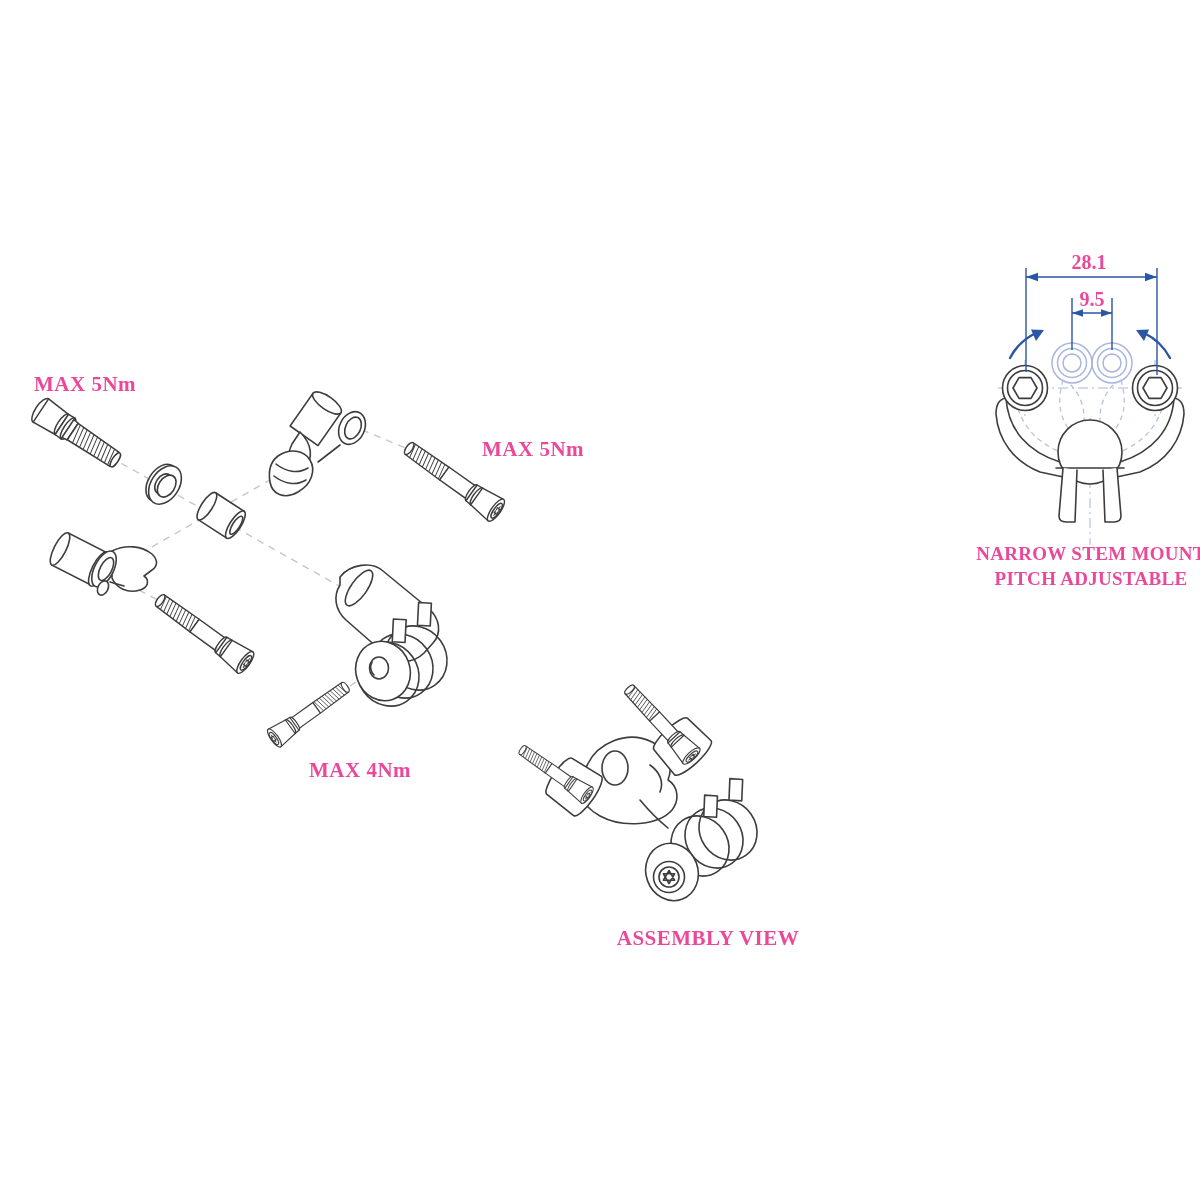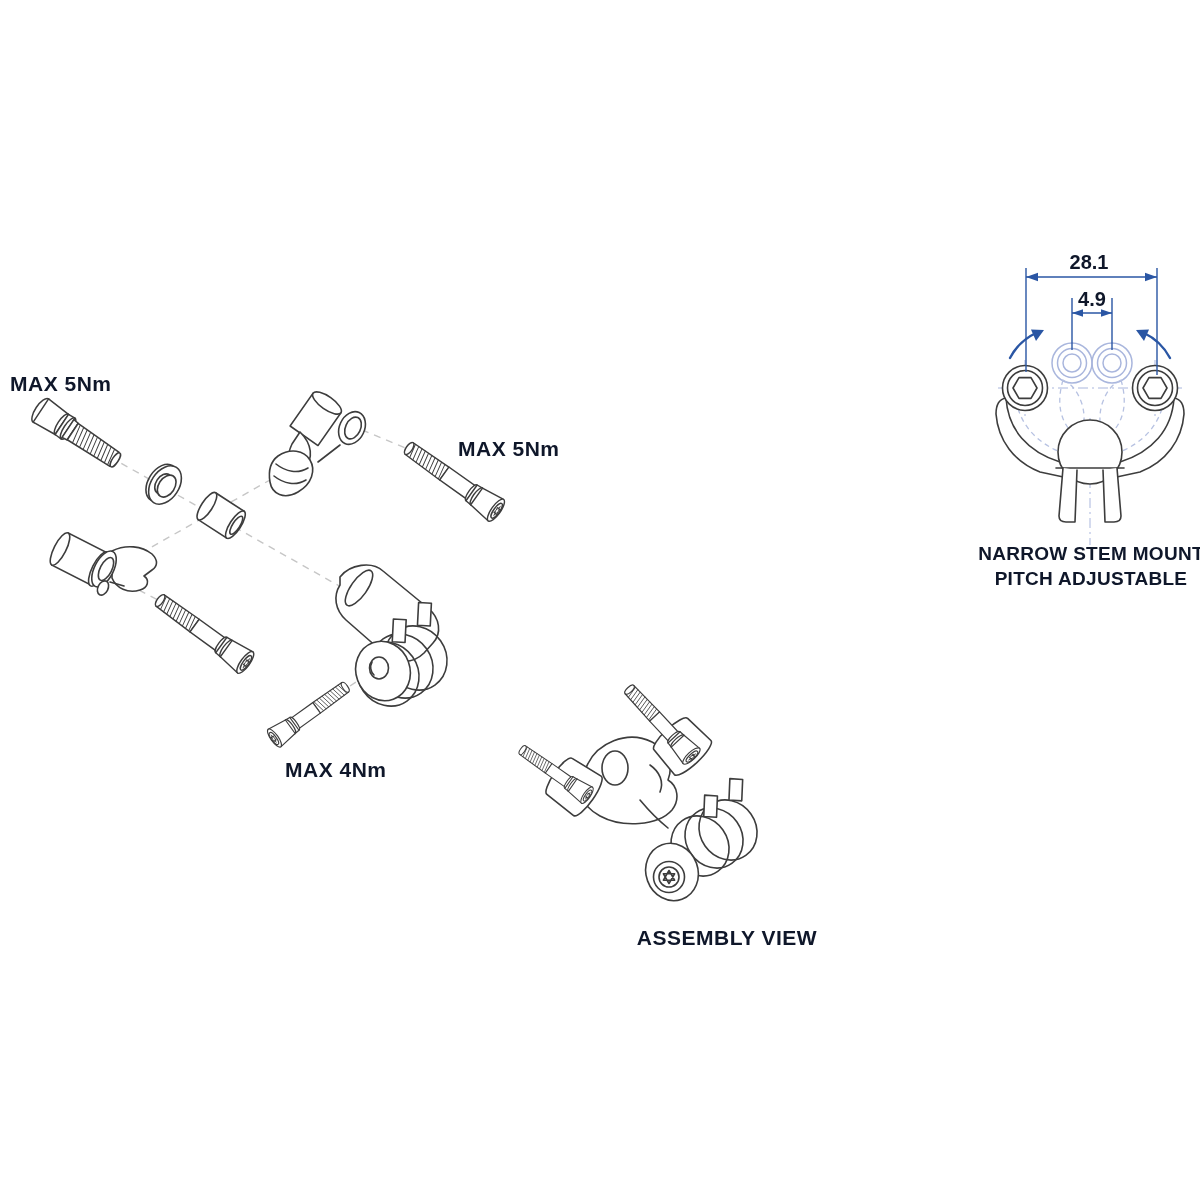--- a/index.html
+++ b/index.html
@@ -1,20 +1,20 @@
 <!DOCTYPE html>
 <html><head>
 <meta charset="utf-8">
 <style>
   html,body{margin:0;padding:0;background:#ffffff;}
   #stage{position:relative;width:1200px;height:1200px;background:#ffffff;overflow:hidden;
          font-family:"Liberation Sans", sans-serif;}
   svg{position:absolute;left:0;top:0;}
-  .lbl{position:absolute;color:#0f172a;font-weight:bold;white-space:nowrap;}
-  .lbl-torque{font-size:21px;letter-spacing:.5px;}
+  .lbl{position:absolute;color:#ec4899;font-weight:bold;white-space:nowrap;font-family:Liberation Serif, serif;}
+  .lbl-torque{font-size:21px;letter-spacing:.5px;margin-left:24px;}
   .lbl-caption{font-size:21px;letter-spacing:.5px;}
   .lbl-stem{font-size:19px;line-height:25px;text-align:center;letter-spacing:.3px;}
   .lbl-dim{font-size:20px;}
   .ctr{transform:translateX(-50%);}
   
   .ln{fill:#ffffff;stroke:#3d3d3d;stroke-width:1.6;stroke-linejoin:round;stroke-linecap:round;}
   .lno{fill:none;stroke:#3d3d3d;stroke-width:1.6;stroke-linejoin:round;stroke-linecap:round;}
   .hatch{fill:none;stroke:#3d3d3d;stroke-width:1.05;}
   .dash{fill:none;stroke:#c6c6c6;stroke-width:1.4;stroke-dasharray:7 6;}
   .blue{fill:none;stroke:#2a56a4;stroke-width:1.4;}
@@ -244,24 +244,24 @@
     </g>
   </g>
 </svg>
 
 <div class="lbl lbl-torque" style="left:10px;top:372px;">MAX 5Nm</div>
 
 <div class="lbl lbl-torque" style="left:458px;top:437px;">MAX 5Nm</div>
 
 <div class="lbl lbl-torque" style="left:285px;top:758px;">MAX 4Nm</div>
 
-<div class="lbl lbl-caption ctr" style="left:727px;top:926px;text-align:right;">ASSEMBLY VIEW</div>
+<div class="lbl lbl-caption ctr" style="left:708px;top:926px;text-align:right;">ASSEMBLY VIEW</div>
 
 <div class="lbl lbl-stem ctr" style="left:1091px;top:541px;">
   <div>NARROW STEM MOUNT</div>
   <div>PITCH ADJUSTABLE</div>
 </div>
 
 <div class="lbl lbl-dim ctr" style="left:1089px;top:251px;">28.1</div>
 
-<div class="lbl lbl-dim ctr" style="left:1092px;top:288px;">4.9</div>
+<div class="lbl lbl-dim ctr" style="left:1092px;top:288px;">9.5</div>
 
 </div>
 
 </body></html>

